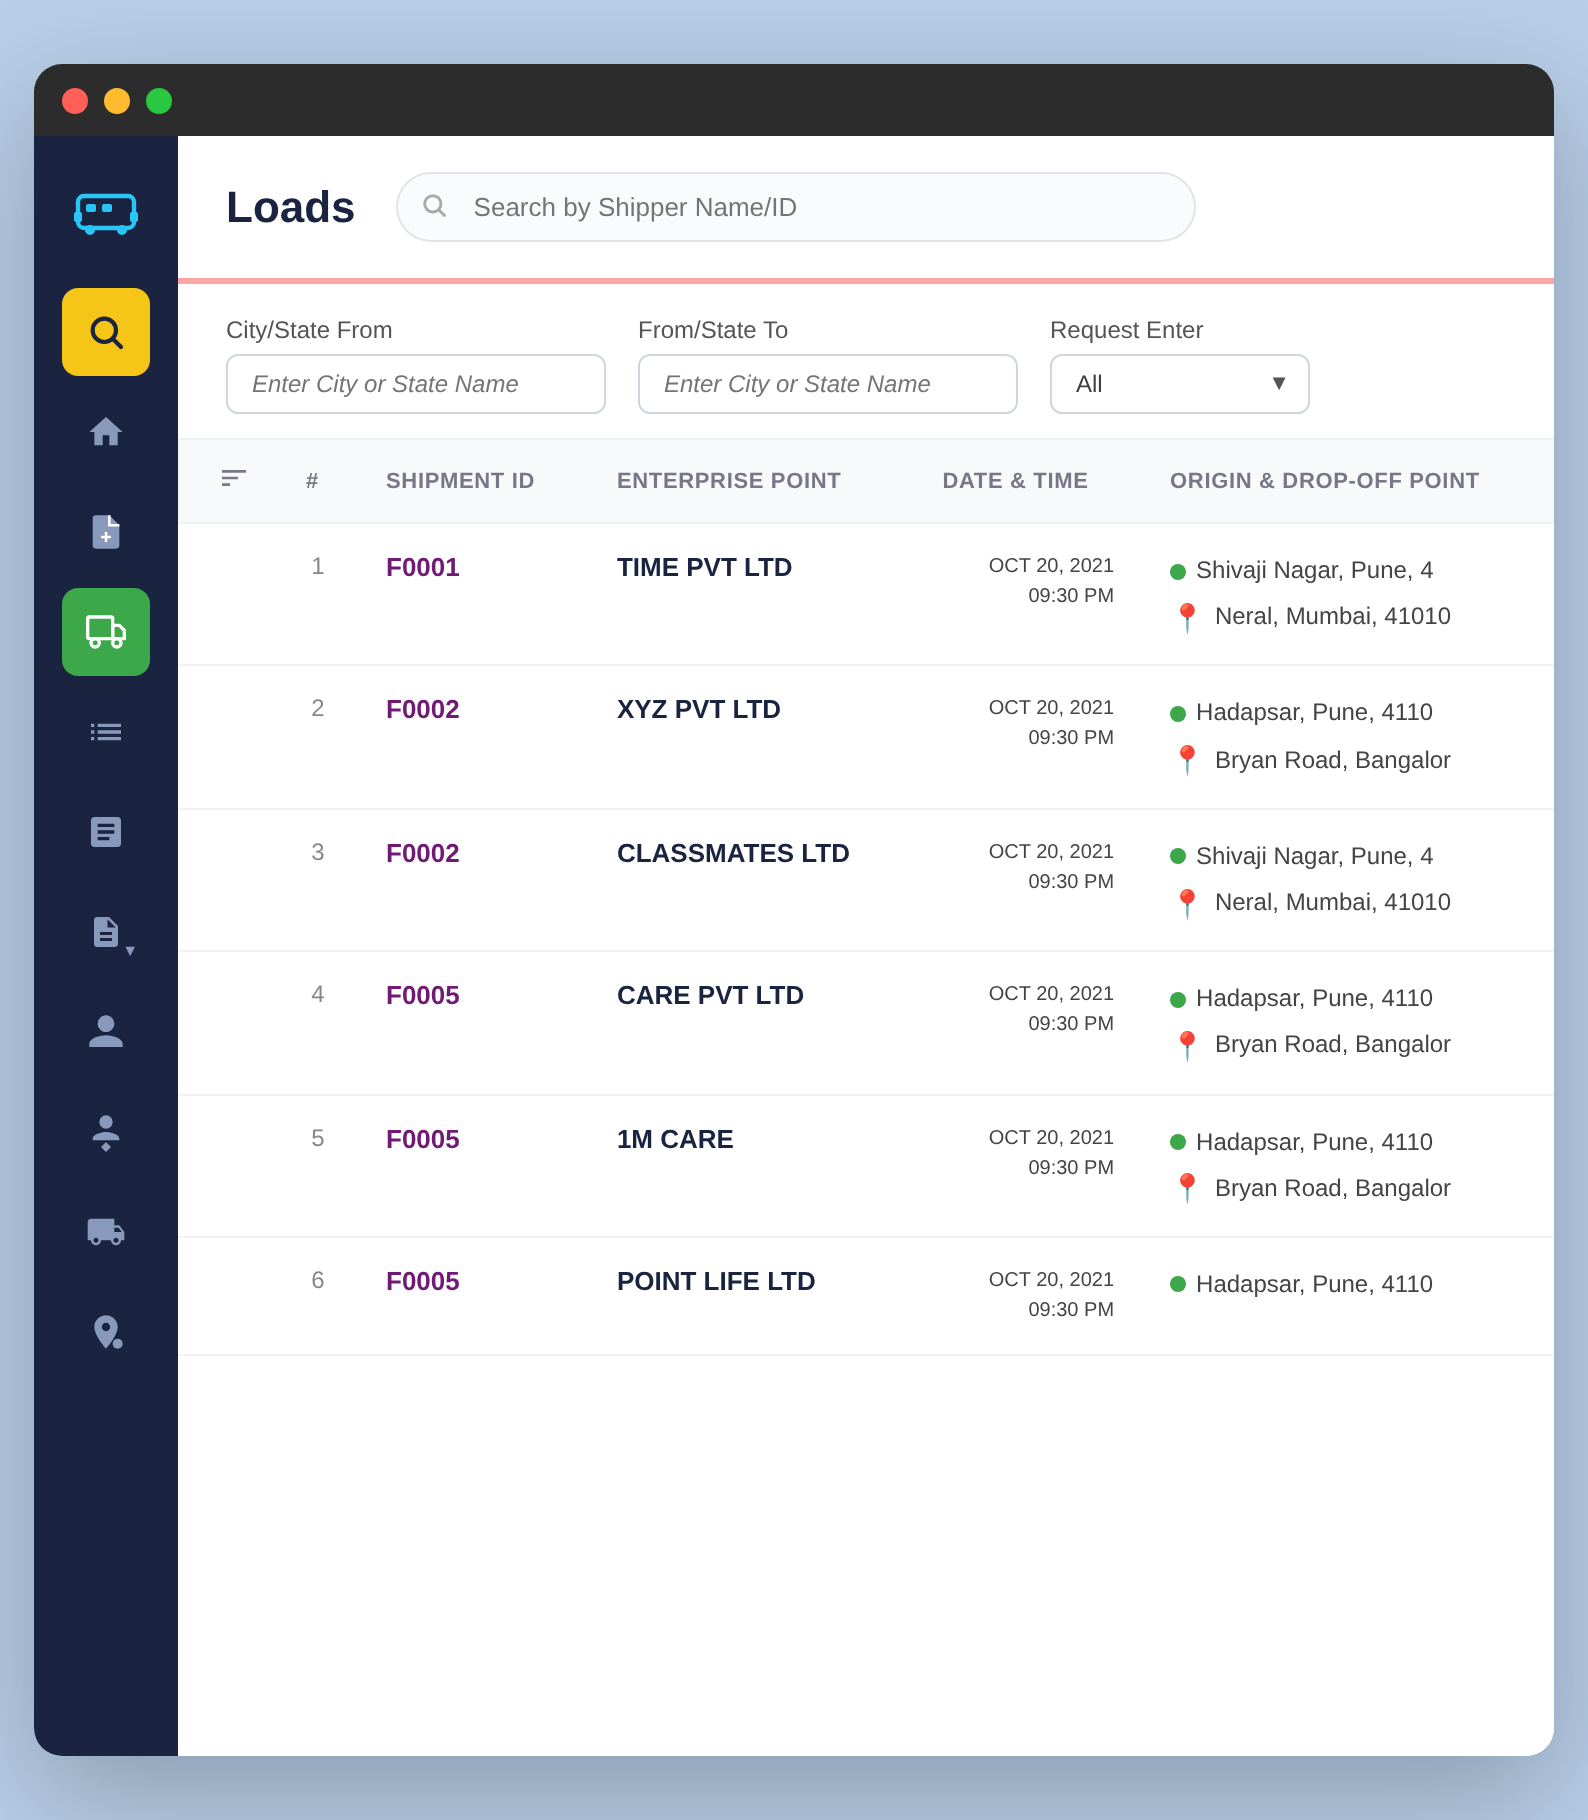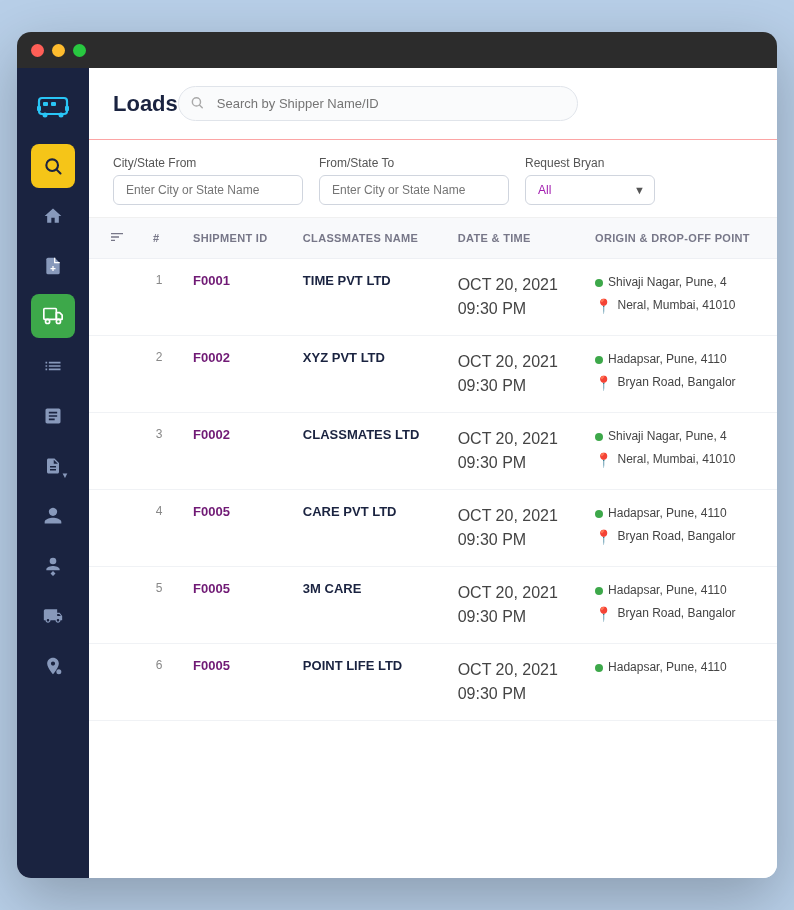--- a/index.html
+++ b/index.html
@@ -77,21 +77,22 @@
       flex: 1;
       background: white;
       overflow: hidden;
       display: flex;
       flex-direction: column;
     }
     .header {
       display: flex;
       align-items: center;
       padding: 18px 24px;
-      border-bottom: 1px solid #fca5a5;
+      gap: 20px;
+      border-bottom: 3px solid #fca5a5;
     }
     .page-title {
       font-size: 22px;
       font-weight: 700;
       color: #1a2340;
     }
     .search-bar {
       flex: 1;
       position: relative;
       max-width: 400px;
@@ -134,32 +135,33 @@
     }
     .filter-input {
       padding: 7px 12px;
       border: 1.5px solid #d0d5de;
       border-radius: 6px;
       font-size: 12px;
       color: #aaa;
       outline: none;
       width: 190px;
       background: white;
+      font-style: italic;
     }
     .filter-select-group {
       display: flex;
       flex-direction: column;
       gap: 5px;
     }
     .filter-select {
       padding: 7px 30px 7px 12px;
       border: 1.5px solid #d0d5de;
       border-radius: 6px;
       font-size: 12px;
-      color: #a21caf;
+      color: #404040;
       outline: none;
       width: 130px;
       background: white;
       appearance: none;
       cursor: pointer;
     }
     .select-wrapper {
       position: relative;
     }
     .select-arrow {
@@ -215,22 +217,23 @@
       color: #701a75;
       font-size: 13px;
     }
     .enterprise-name {
       font-weight: 700;
       color: #1a2340;
       font-size: 13px;
     }
     .date-time {
       color: #444;
-      font-size: 16px;
+      font-size: 10px;
       line-height: 1.5;
+      text-align: right;
     }
     .origin-drop {
       font-size: 12px;
       line-height: 1.6;
     }
     .origin-point {
       display: flex;
       align-items: center;
       gap: 5px;
       color: #444;
@@ -375,21 +378,21 @@
       <div class="filters-row">
         <div class="filter-group">
           <label class="filter-label">City/State From</label>
           <input class="filter-input" type="text" placeholder="Enter City or State Name" style="">
         </div>
         <div class="filter-group">
           <label class="filter-label">From/State To</label>
           <input class="filter-input" type="text" placeholder="Enter City or State Name" style="">
         </div>
         <div class="filter-select-group">
-          <label class="filter-label">Request Bryan</label>
+          <label class="filter-label">Request Enter</label>
           <div class="select-wrapper">
             <select class="filter-select">
               <option>All</option>
               <option>FTL</option>
               <option>LTL</option>
               <option>Express</option>
             </select>
             <span class="select-arrow">▼</span>
           </div>
         </div>
@@ -401,21 +404,21 @@
             <tr>
               <th class="icon-col">
                 <span class="table-filter-icon">
                   <svg width="16" height="16" viewBox="0 0 24 24" fill="currentColor">
                     <path d="M3 18h6v-2H3v2zM3 6v2h18V6H3zm0 7h12v-2H3v2z"></path>
                   </svg>
                 </span>
               </th>
               <th class="num-col">#</th>
               <th>SHIPMENT ID</th>
-              <th>CLASSMATES NAME</th>
+              <th>ENTERPRISE POINT</th>
               <th>DATE &amp; TIME</th>
               <th>ORIGIN &amp; DROP-OFF POINT</th>
             </tr>
           </thead>
           <tbody id="table-body">
           <tr>
       <td></td>
       <td class="num-col">1</td>
       <td><span class="shipment-id">F0001</span></td>
       <td><span class="enterprise-name">TIME PVT LTD</span></td>
@@ -495,21 +498,21 @@
             <span class="dot-red-sm">📍</span>
             <span>Bryan Road, Bangalor</span>
           </div>
         </div>
       </td>
     </tr>
               <tr>
       <td></td>
       <td class="num-col">5</td>
       <td><span class="shipment-id">F0005</span></td>
-      <td><span class="enterprise-name">3M CARE</span></td>
+      <td><span class="enterprise-name">1M CARE</span></td>
       <td>
         <div class="date-time">OCT 20, 2021<br>09:30 PM</div>
       </td>
       <td>
         <div class="origin-drop">
           <div class="origin-point">
             <span class="dot-green-sm"></span>
             <span>Hadapsar, Pune, 4110</span>
           </div>
           <div class="origin-point" style="margin-top:4px;">

